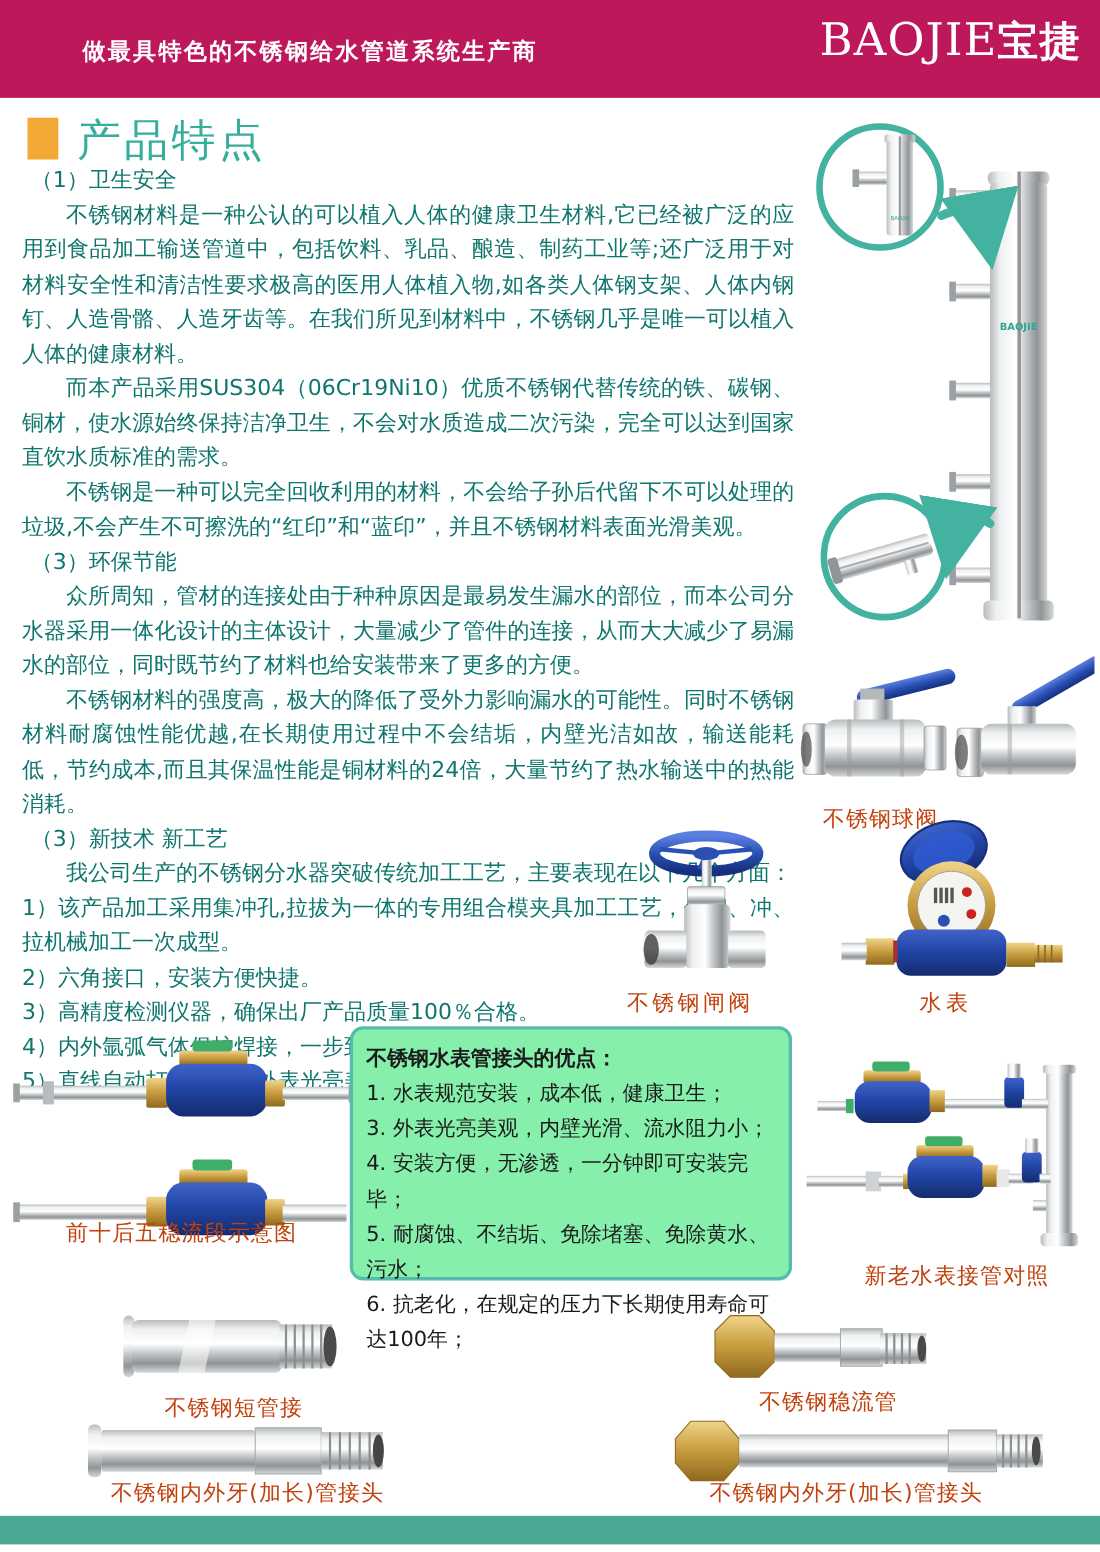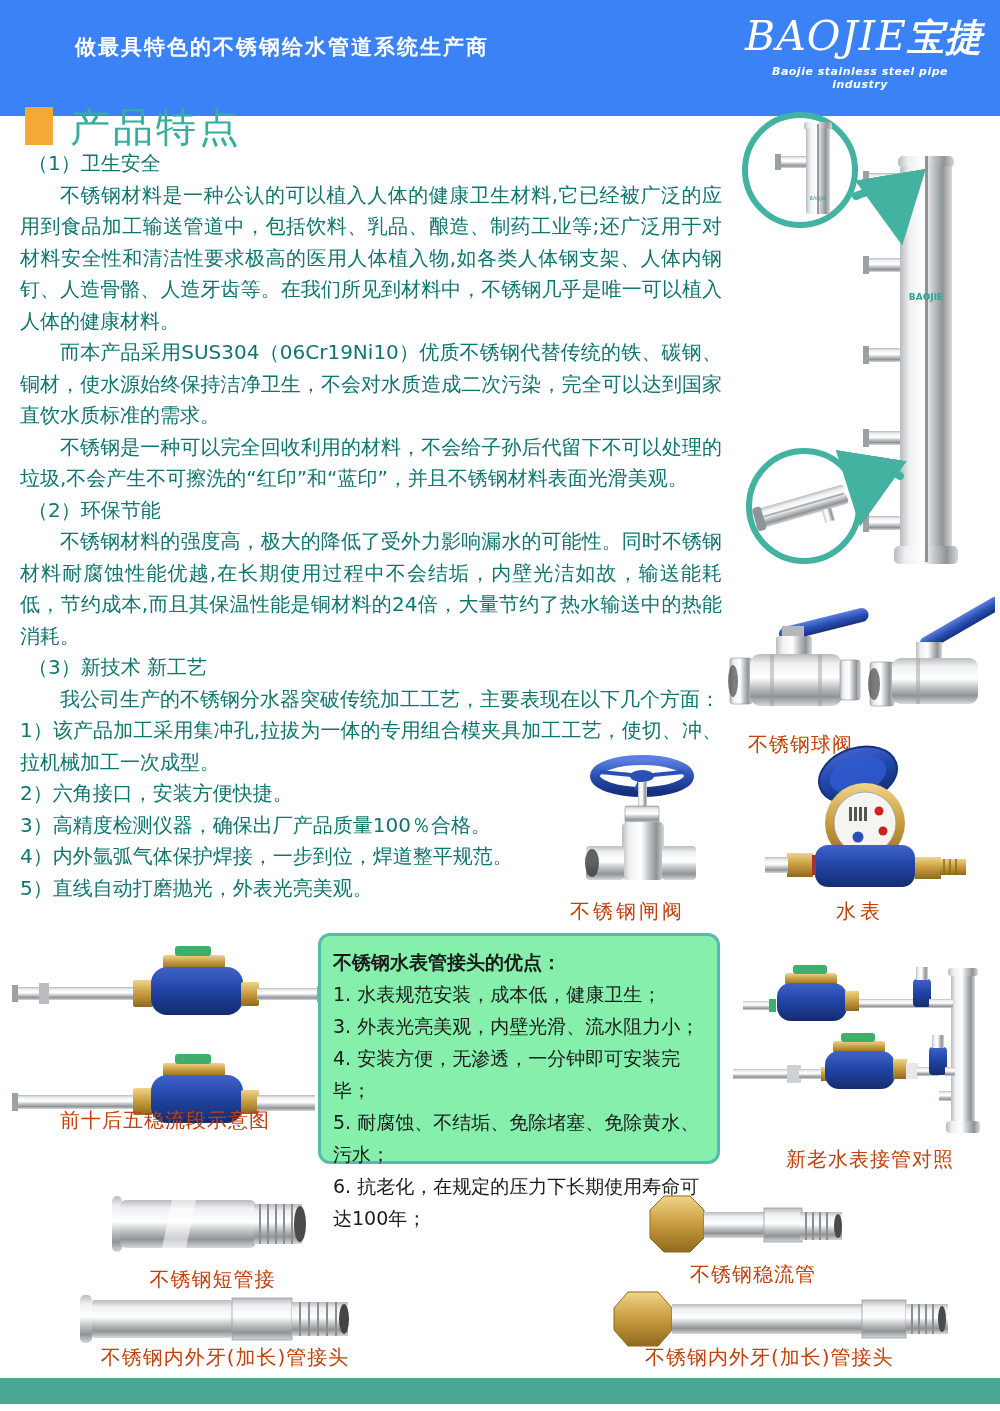--- a/index.html
+++ b/index.html
@@ -1,22 +1,22 @@
 <!DOCTYPE html>
 <html><head>
 <meta charset="utf-8">
 <style>
   html,body{margin:0;padding:0;background:#ffffff;}
   .page{position:relative;width:1000px;height:1411px;background:#ffffff;overflow:hidden;
         font-family:"DejaVu Sans","Liberation Sans",sans-serif;}
   
-  .header{position:absolute;left:0;top:0;width:1000px;height:116px;background:#3b82f6;}
+  .header{position:absolute;left:0;top:0;width:1000px;height:89px;background:#be185d;}
   .slogan{position:absolute;left:75px;top:33px;color:#ffffff;font-size:21px;font-weight:bold;
           letter-spacing:2px;white-space:nowrap;}
-  .logo{position:absolute;left:745px;top:12px;width:230px;color:#ffffff;text-align:center;font-style:italic;}
+  .logo{position:absolute;left:745px;top:12px;width:230px;color:#ffffff;text-align:center;}
   .logo-line{white-space:nowrap;}
   .logo-en{font-family:"DejaVu Serif","Liberation Serif",serif;font-size:41px;font-weight:400;
            letter-spacing:1px;}
   .logo-cn{font-size:37px;font-weight:bold;letter-spacing:1px;}
   .logo-tag{font-size:11px;font-weight:bold;letter-spacing:0.5px;margin-top:2px;}
   
   .title-row{position:absolute;left:25px;top:100px;}
   .title-square{position:absolute;left:0;top:7px;width:28px;height:38px;background:#F4A836;}
   .page-title{position:absolute;left:45px;top:0;font-size:40px;color:#36AE9C;font-weight:500;
               letter-spacing:3px;white-space:nowrap;}
@@ -83,35 +83,35 @@
       </marker>
     </defs>
   </svg>
 
   <div class="header">
     <div class="slogan">做最具特色的不锈钢给水管道系统生产商</div>
     <div class="logo">
       <div class="logo-line">
         <span class="logo-en">BAOJIE</span><span class="logo-cn">宝捷</span>
       </div>
-      <div class="logo-tag">Baojie stainless steel pipe industry</div>
     </div>
   </div>
 
   <div class="title-row">
     <div class="title-square"></div>
     <div class="page-title">产品特点</div>
   </div>
 
   <div class="text-col">
     <h3>（1）卫生安全</h3>
     <p class="para">不锈钢材料是一种公认的可以植入人体的健康卫生材料,它已经被广泛的应用到食品加工输送管道中，包括饮料、乳品、酿造、制药工业等;还广泛用于对材料安全性和清洁性要求极高的医用人体植入物,如各类人体钢支架、人体内钢钉、人造骨骼、人造牙齿等。在我们所见到材料中，不锈钢几乎是唯一可以植入人体的健康材料。</p>
     <p class="para">而本产品采用SUS304（06Cr19Ni10）优质不锈钢代替传统的铁、碳钢、铜材，使水源始终保持洁净卫生，不会对水质造成二次污染，完全可以达到国家直饮水质标准的需求。</p>
     <p class="para">不锈钢是一种可以完全回收利用的材料，不会给子孙后代留下不可以处理的垃圾,不会产生不可擦洗的“红印”和“蓝印”，并且不锈钢材料表面光滑美观。</p>
-    <h3>（2）环保节能</h3>
+    <h3>（3）环保节能</h3>
+    <p class="para">众所周知，管材的连接处由于种种原因是最易发生漏水的部位，而本公司分水器采用一体化设计的主体设计，大量减少了管件的连接，从而大大减少了易漏水的部位，同时既节约了材料也给安装带来了更多的方便。</p>
     <p class="para">不锈钢材料的强度高，极大的降低了受外力影响漏水的可能性。同时不锈钢材料耐腐蚀性能优越,在长期使用过程中不会结垢，内壁光洁如故，输送能耗低，节约成本,而且其保温性能是铜材料的24倍，大量节约了热水输送中的热能消耗。</p>
     <h3>（3）新技术 新工艺</h3>
     <p class="para">我公司生产的不锈钢分水器突破传统加工工艺，主要表现在以下几个方面：</p>
     <p class="tech-item">1）该产品加工采用集冲孔,拉拔为一体的专用组合模夹具加工工艺，使切、冲、拉机械加工一次成型。</p>
     <p class="tech-item">2）六角接口，安装方便快捷。</p>
     <p class="tech-item">3）高精度检测仪器，确保出厂产品质量100％合格。</p>
     <p class="tech-item">4）内外氩弧气体保护焊接，一步到位，焊道整平规范。</p>
     <p class="tech-item">5）直线自动打磨抛光，外表光亮美观。</p>
   </div>
 

